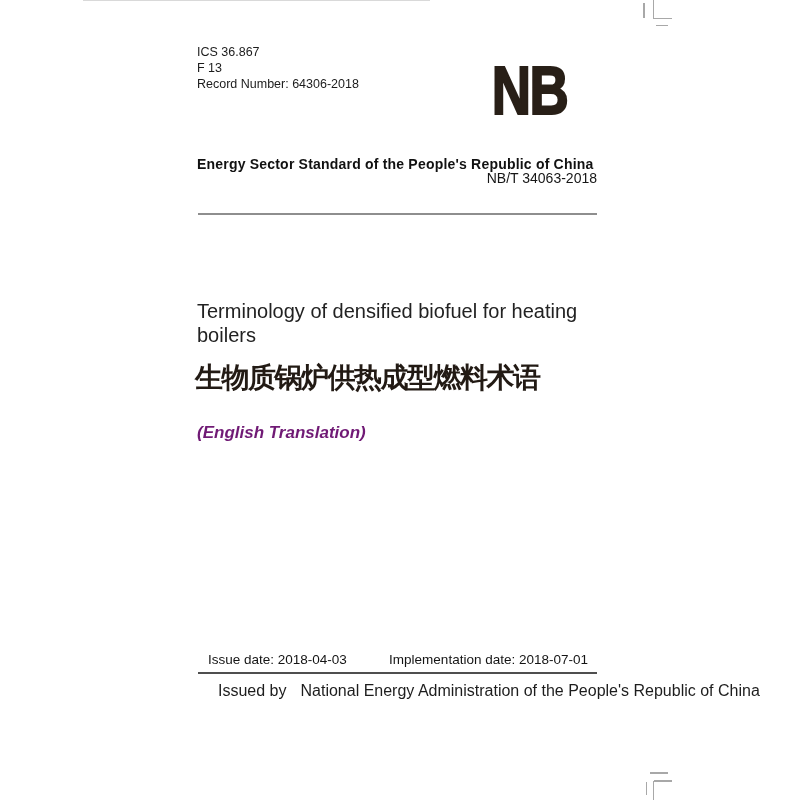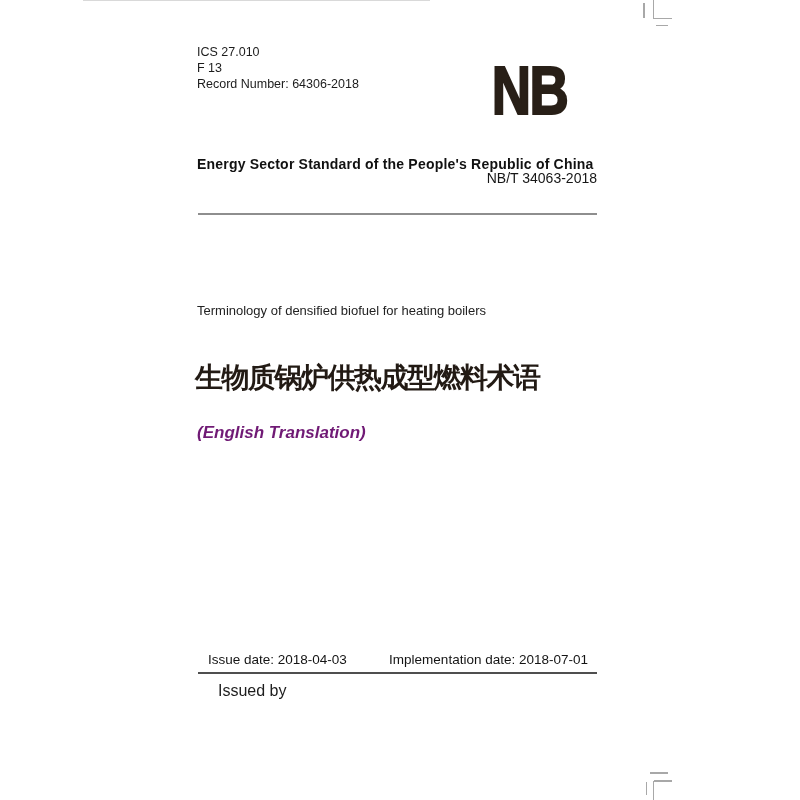--- a/index.html
+++ b/index.html
@@ -30,21 +30,21 @@
   
   #standard-type{left:197px;top:135px;font-size:14px;font-weight:bold;color:#111;letter-spacing:.2px;margin-top:21px;}
 
   
   #standard-number{right:203px;top:170px;font-size:14px;color:#161616;padding-left:36px;}
 
   .rule{height:2px;background:#8e8e8e;}
   #rule-top{left:198px;top:213px;width:399px;}
   #rule-bottom{left:198px;top:672px;width:399px;background:#4f4f4f;}
 
-  #title-en{left:197px;top:299px;width:440px;font-size:13px;line-height:24px;color:#222;}
+  #title-en{left:197px;top:299px;width:440px;font-size:20px;line-height:24px;color:#222;}
   #title-zh{left:195px;top:363px;font-size:28px;line-height:34px;font-weight:bold;color:#221a14;letter-spacing:-1.5px;font-family:Liberation Mono, monospace;}
   #translation-note{left:197px;top:423px;font-size:17px;font-style:italic;color:#701a75;font-weight:bold;}
 
   #dates-row{
     left:198px;top:652px;width:399px;
     display:flex;justify-content:space-between;
     box-sizing:border-box;padding:0 9px 0 10px;
     font-size:13.5px;color:#141414;
   }
   #issued-by-row{
@@ -78,21 +78,21 @@
   <div class="abs mark" id="tr-mark-v2"></div>
   <div class="abs mark" id="tr-mark-h1"></div>
   <div class="abs mark" id="tr-mark-h2"></div>
 
   <div class="abs mark" id="br-mark-h2"></div>
   <div class="abs mark" id="br-mark-h1"></div>
   <div class="abs mark" id="br-mark-v1"></div>
   <div class="abs mark" id="br-mark-v2"></div>
 
   <div class="abs" id="meta-block">
-    <div>ICS 27.010</div>
+    <div>ICS 36.867</div>
     <div>F 13</div>
     <div>Record Number: 64306-2018</div>
   </div>
 
   <div class="abs" id="nb-logo">NB</div>
 
   <div class="abs" id="standard-type">Energy Sector Standard of the People's Republic of China</div>
 
   <div class="abs" id="standard-number">NB/T 34063-2018</div>
 
@@ -106,15 +106,16 @@
 
   <div class="abs" id="dates-row">
     <span>Issue date: 2018-04-03</span>
     <span>Implementation date: 2018-07-01</span>
   </div>
 
   <div class="abs rule" id="rule-bottom"></div>
 
   <div class="abs" id="issued-by-row">
     <span>Issued by</span>
+    <span>National Energy Administration of the People's Republic of China</span>
   </div>
 
 </div>
 
 </body></html>

